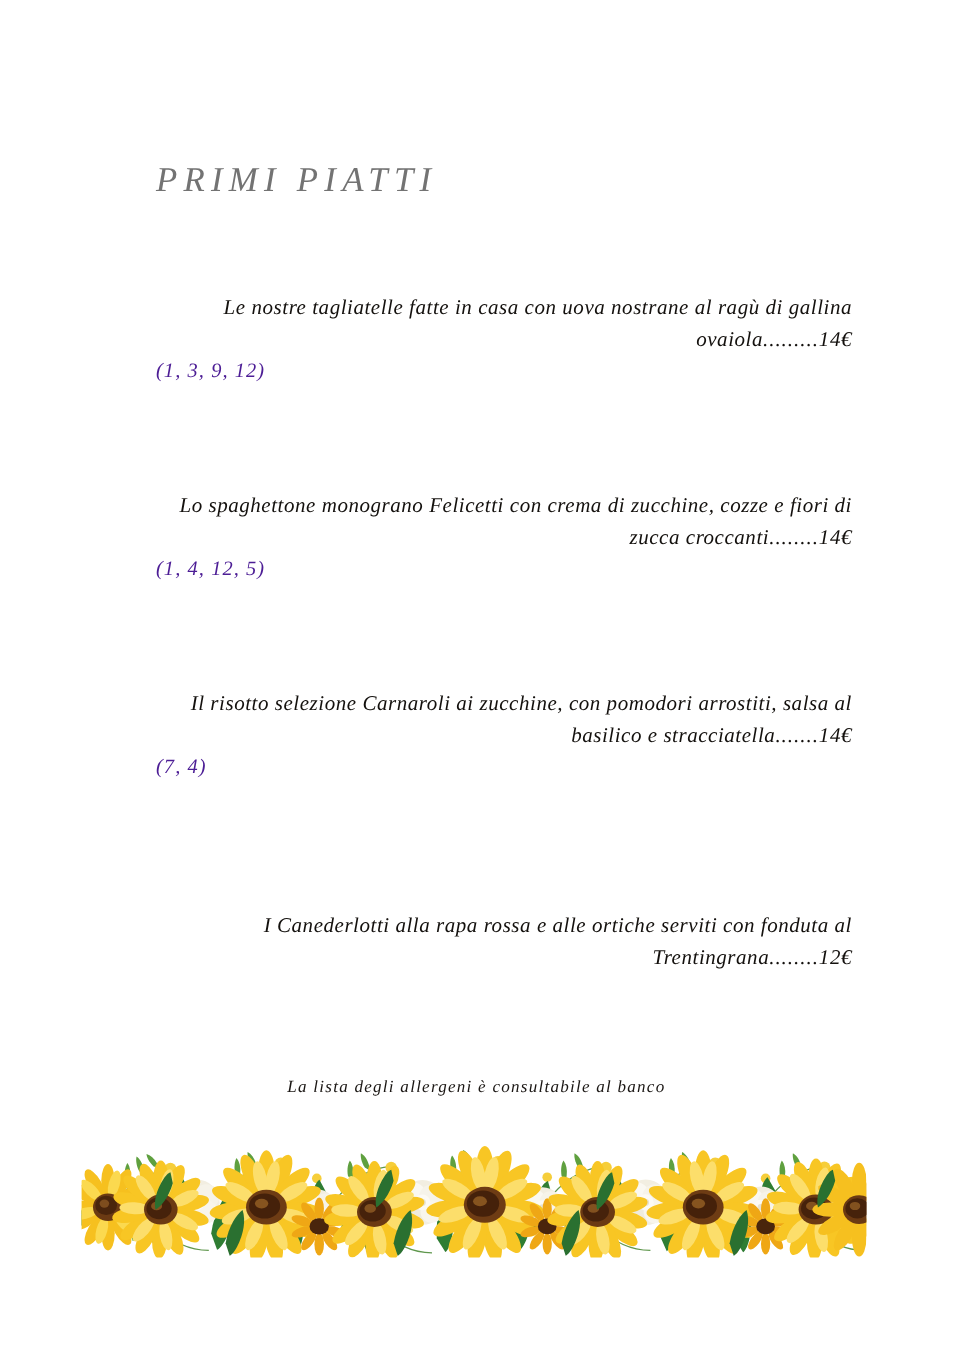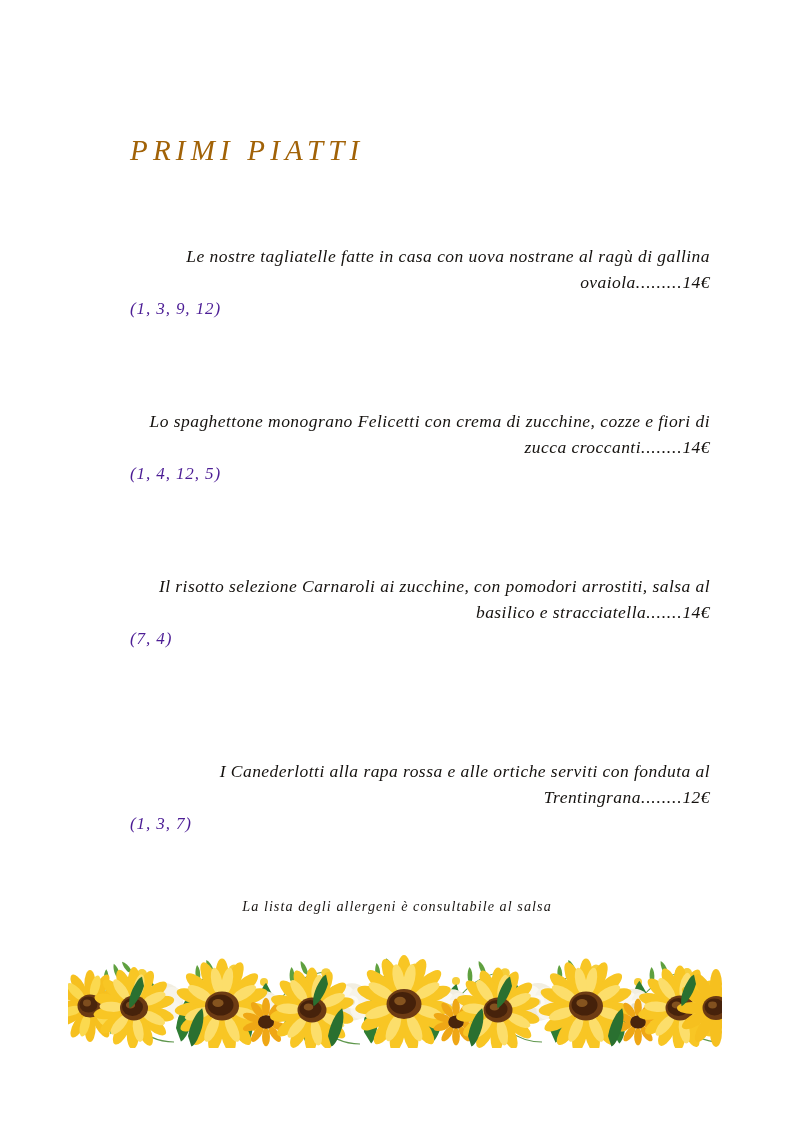--- a/index.html
+++ b/index.html
@@ -19,21 +19,21 @@
 
   
   .section-title {
     position: absolute;
     left: 130px;
     top: 134px;
     font-size: 29px;
     font-style: italic;
     font-weight: 400;
     letter-spacing: 5.2px;
-    color: #a16207;
+    color: #737373;
     white-space: nowrap;
   }
 
   
   .menu-list {
     position: absolute;
     left: 130px;
     top: 243px;
     width: 580px;
   }
@@ -117,26 +117,25 @@
       <p class="item-allergens">(1, 4, 12, 5)</p>
     </div>
 
     <div class="menu-item wide-gap">
       <p class="item-desc"><span>Il risotto selezione Carnaroli ai zucchine, con pomodori arrostiti, salsa al basilico e stracciatella</span><span class="leader">.......</span><span class="price">14€</span></p>
       <p class="item-allergens">(7, 4)</p>
     </div>
 
     <div class="menu-item">
       <p class="item-desc"><span>I Canederlotti alla rapa rossa e alle ortiche serviti con fonduta al Trentingrana</span><span class="leader">........</span><span class="price">12€</span></p>
-      <p class="item-allergens">(1, 3, 7)</p>
     </div>
 
   </div>
 
-  <div class="footer-note">La lista degli allergeni è consultabile al salsa</div>
+  <div class="footer-note">La lista degli allergeni è consultabile al banco</div>
 
   <div class="flower-border">
     <svg viewBox="0 0 654 96" preserveAspectRatio="none">
       <defs>
         <g id="leafShape">
           <path d="M0,0 C7,-13 16,-20 22,-22 C22,-13 17,-3 8,6 C4,10 1,11 0,11 Z"></path>
         </g>
 
         <g id="sunflower">
           <g class="petals">

